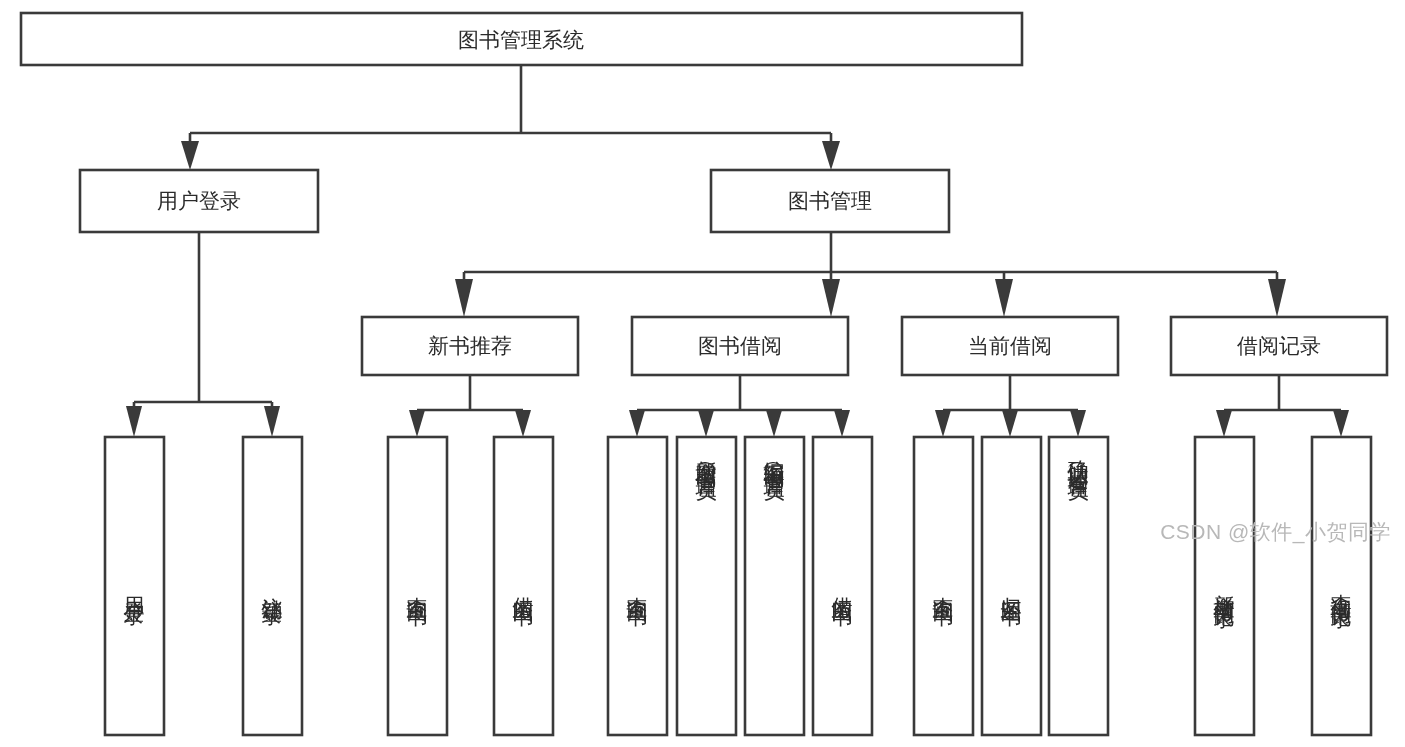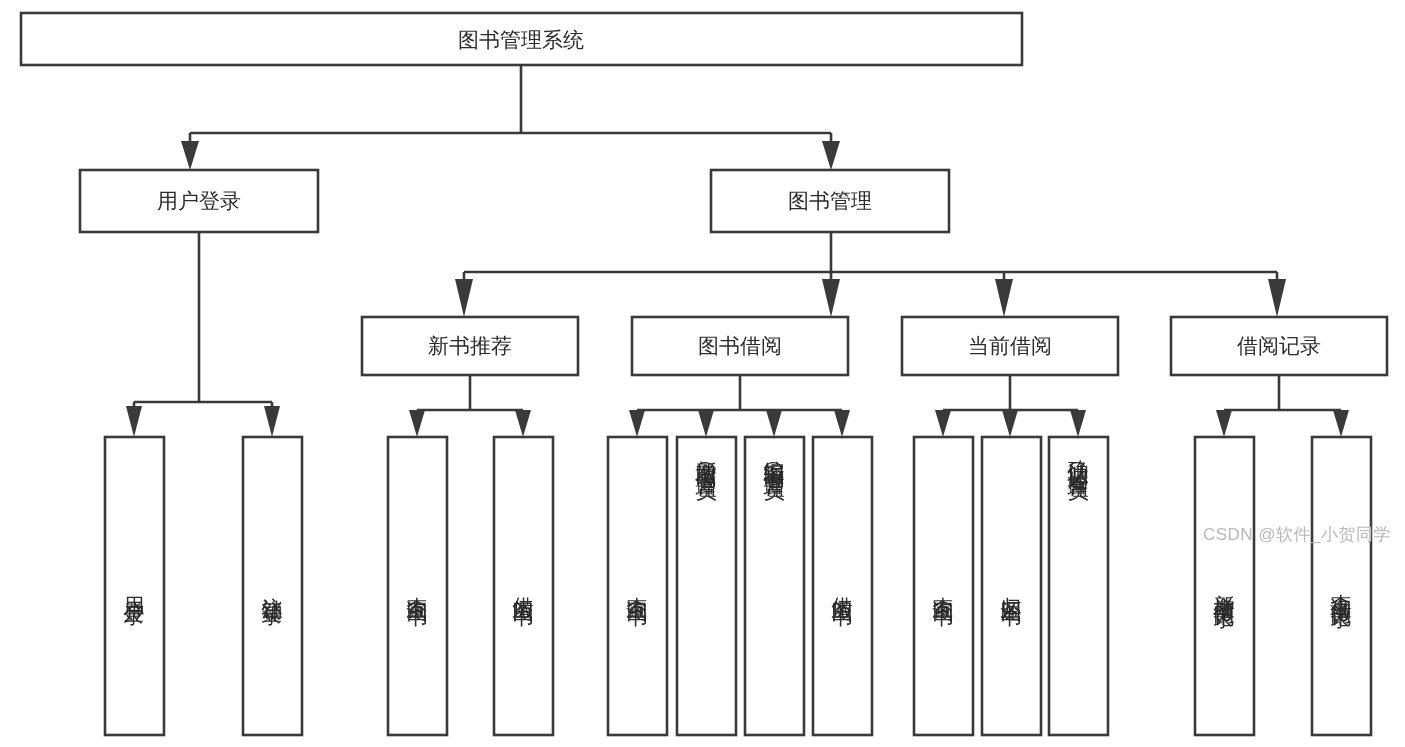--- a/index.html
+++ b/index.html
@@ -64,21 +64,21 @@
     line-height: 1;
     letter-spacing: 3px;
     color: #2b2b2b;
     white-space: nowrap;
   }
   .watermark {
     position: absolute;
     right: 14px;
     bottom: 6px;
     font-family: "Liberation Sans", "DejaVu Sans", sans-serif;
-    font-size: 17px;
+    font-size: 21px;
     color: #b8b8b8;
     letter-spacing: 0.5px;
     user-select: none;
   }
 </style>
 </head>
 <body>
 
 <div id="diagram-root">
 

